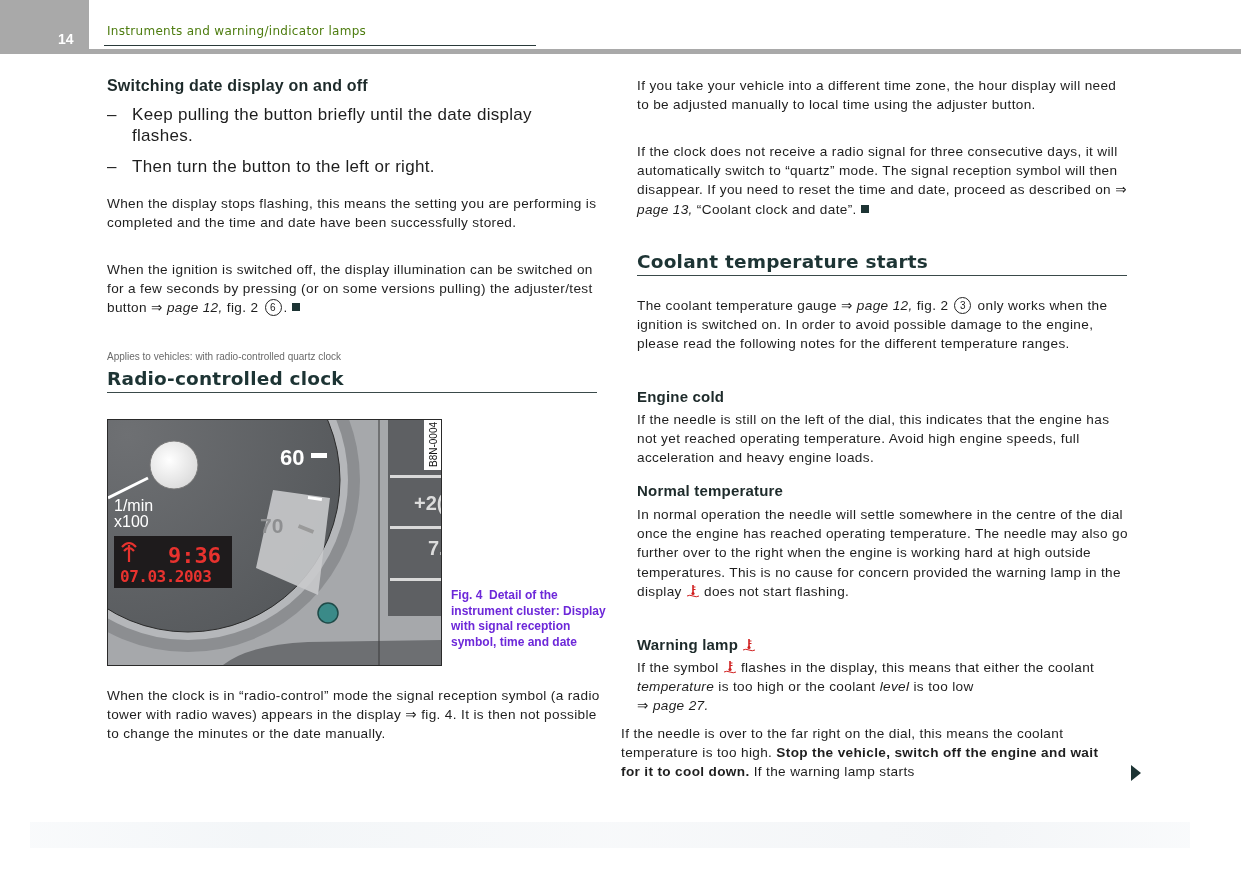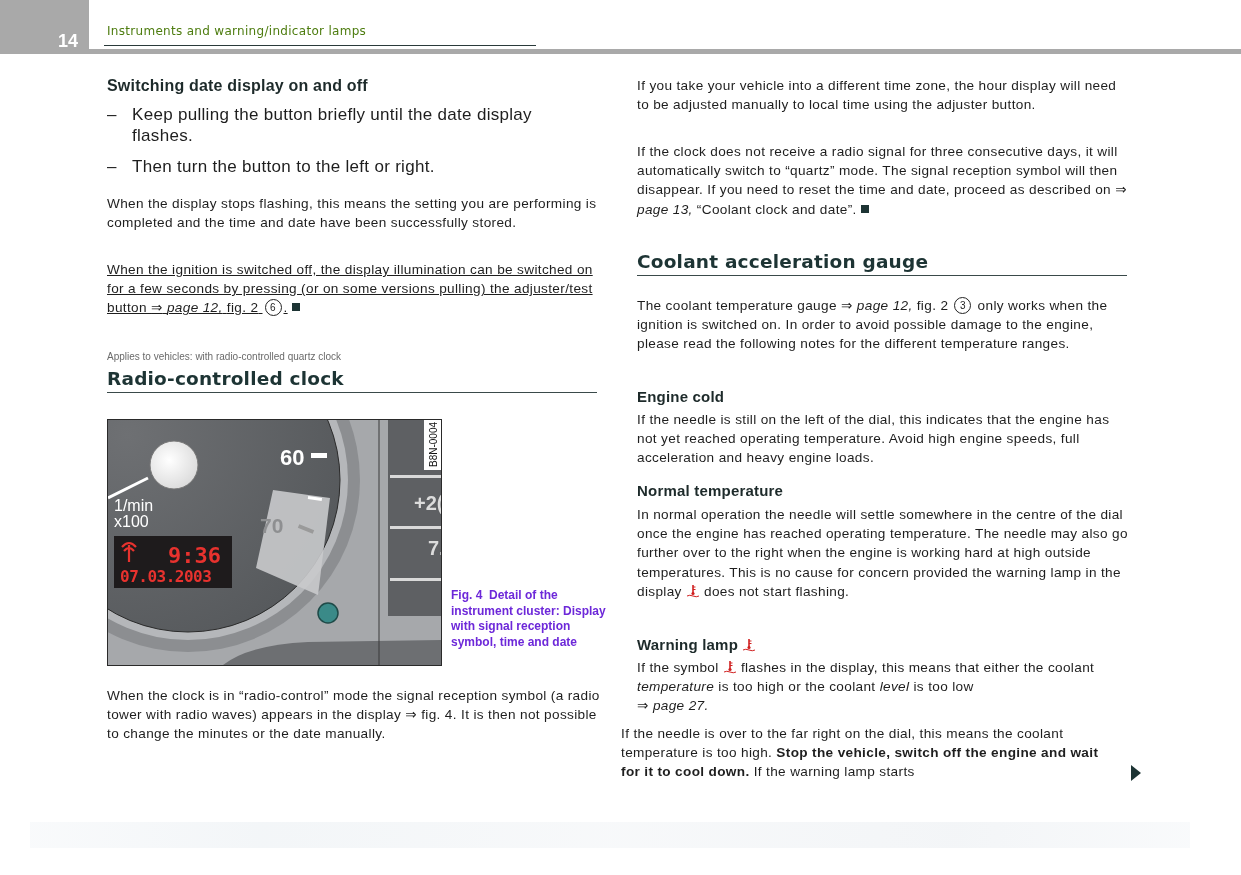--- a/index.html
+++ b/index.html
@@ -6,21 +6,21 @@
     body {
       width: 1241px; height: 875px; position: relative; overflow: hidden;
       background: #ffffff; color: #1c1c1c;
       font-family: "DejaVu Sans", sans-serif;
     }
     .page-tab {
       position: absolute; left: 0; top: 0; width: 89px; height: 54px;
       background: #a9a9a9;
     }
     .page-number {
-      position: absolute; left: 58px; top: 31px; font-size: 18px; font-weight: bold;
+      position: absolute; left: 58px; top: 31px; font-size: 14px; font-weight: bold;
       color: #ffffff; font-family: "Liberation Sans", sans-serif;
     }
     .header-bar {
       position: absolute; left: 89px; top: 49px; width: 1152px; height: 5px;
       background: #a9a9a9;
     }
     .header-title {
       position: absolute; left: 107px; top: 24px; font-size: 12px; color: #4d7c0f;
       letter-spacing: 0.3px;
     }
@@ -87,21 +87,21 @@
   <span class="dash">–</span>
   <span class="txt">Keep pulling the button briefly until the date display flashes.</span>
 </div>
 <div class="bullet" style="left:107px; top:156px; width:480px;">
   <span class="dash">–</span>
   <span class="txt">Then turn the button to the left or right.</span>
 </div>
 
 <div class="p" style="left:107px; top:194px; width:495px;">When the display stops flashing, this means the setting you are performing is completed and the time and date have been successfully stored.</div>
 
-<div class="p" style="left:107px; top:260px; width:495px;text-decoration:underline;">
+<div class="p" style="left:107px; top:260px; width:495px;">
   <span>When the ignition is switched off, the display illumination can be switched on for a few seconds by pressing (or on some versions pulling) the adjuster/test button </span><span>⇒</span>
   <span class="i">page 12,</span>
   <span>fig. 2</span>
   <span class="circ">6</span>.<span class="endmark"></span>
 </div>
 
 <div class="applies" style="left:107px; top:351px;">Applies to vehicles: with radio-controlled quartz clock</div>
 <div class="h-section" style="left:107px; top:368px;">Radio-controlled clock</div>
 <div class="section-rule" style="left:107px; top:392px; width:490px;"></div>
 
@@ -171,21 +171,21 @@
   <span>fig. 4.</span><span> It is then not possible to change the minutes or the date manually.</span>
 </div>
 
 <div class="p" style="left:637px; top:76px; width:495px;">If you take your vehicle into a different time zone, the hour display will need to be adjusted manually to local time using the adjuster button.</div>
 
 <div class="p" style="left:637px; top:142px; width:495px;">
   <span>If the clock does not receive a radio signal for three consecutive days, it will automatically switch to “quartz” mode. The signal reception symbol will then disappear. If you need to reset the time and date, proceed as described on </span><span>⇒</span>
   <span class="i">page 13,</span><span> “Coolant clock and date”.</span><span class="endmark"></span>
 </div>
 
-<div class="h-section" style="left:637px; top:251px;">Coolant acceleration gauge</div>
+<div class="h-section" style="left:637px; top:251px;">Coolant temperature starts</div>
 <div class="section-rule" style="left:637px; top:275px; width:490px;"></div>
 
 <div class="p" style="left:637px; top:296px; width:495px;">
   <span>The coolant temperature gauge </span><span>⇒</span>
   <span class="i">page 12,</span>
   <span>fig. 2</span>
   <span class="circ">3</span>
   <span>only works when the ignition is switched on. In order to avoid possible damage to the engine, please read the following notes for the different temperature ranges.</span>
 </div>
 

